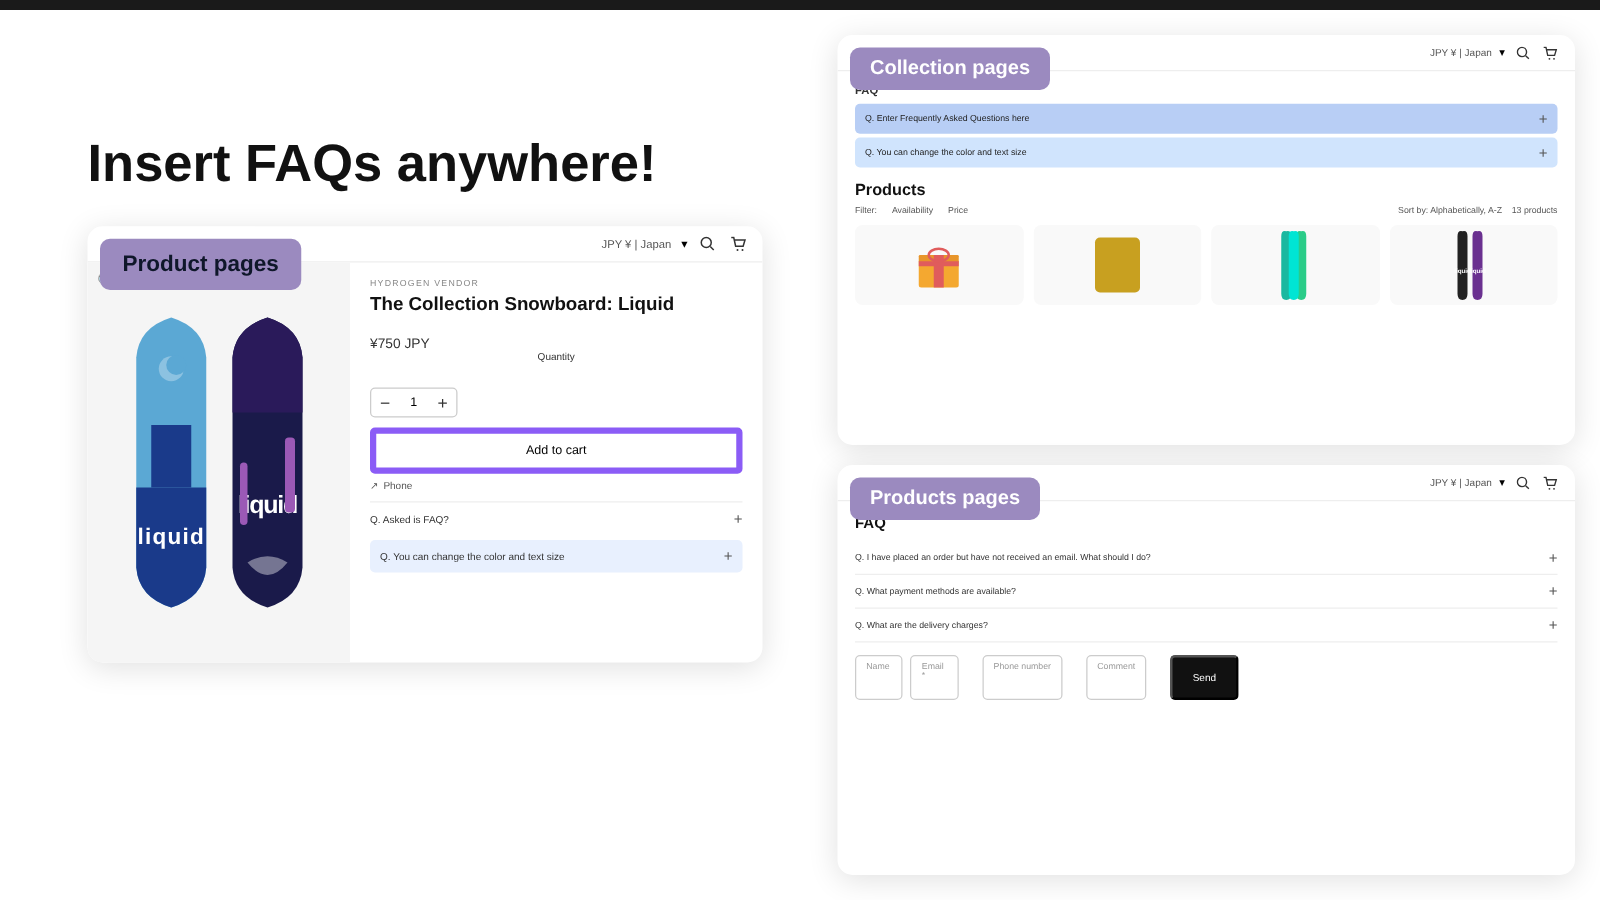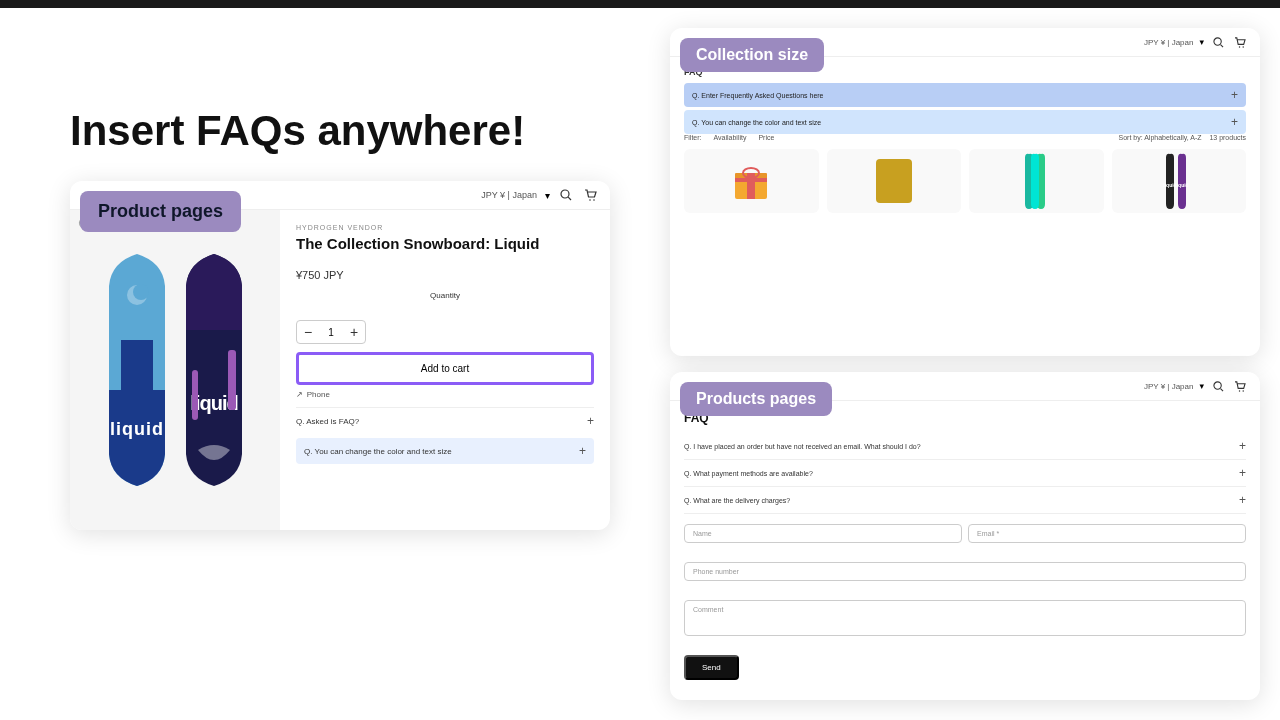--- a/index.html
+++ b/index.html
@@ -146,21 +146,20 @@
       font-size: 15px;
       font-weight: 700;
       color: #111;
       line-height: 1.2;
       margin-bottom: 16px;
     }
 
     .product-price {
       font-size: 11px;
       color: #333;
-      margin-bottom: 10px;
     }
 
     .product-qty-label {
       font-size: 8px;
       color: #333;
       margin-bottom: 20px;
       text-align: center;
     }
 
     .qty-control {
@@ -187,21 +186,21 @@
     .qty-val {
       flex: 1;
       text-align: center;
       font-size: 10px;
     }
 
     .add-to-cart-btn {
       display: block;
       width: 100%;
       padding: 8px;
-      border: 3px solid #8b5cf6;
+      border: 5px solid #8b5cf6;
       border-radius: 4px;
       background: #fff;
       text-align: center;
       font-size: 10px;
       cursor: pointer;
       margin-bottom: 5px;
     }
 
     .buy-now-btn {
       display: block;
@@ -374,23 +373,22 @@
       display: flex;
       justify-content: space-between;
       align-items: center;
       font-size: 7px;
       color: #333;
     }
 
     .contact-form {
       margin-top: 10px;
       display: flex;
-      flex-direction: column;
+      flex-direction: row;
       gap: 19px;
-      justify-content: space-between;
     }
 
     .contact-form-row {
       display: flex;
       gap: 6px;
     }
 
     .contact-form-input {
       flex: 1;
       border: 1px solid #ccc;
@@ -553,21 +551,21 @@
             </div>
           </div>
         </div>
       </div>
     </div>
   </div>
 
   <div class="right-panel">
 
     <div class="collection-card-relative">
-      <div class="page-card-label">Collection size</div>
+      <div class="page-card-label">Collection pages</div>
 
       <div class="page-card-top-bar">
         <span class="locale">JPY ¥ | Japan</span>
         <span style="font-size:9px;">▾</span>
         <div class="icon-circle">
           <svg width="11" height="11" viewBox="0 0 12 12" fill="none">
             <circle cx="5" cy="5" r="4" stroke="#333" stroke-width="1.2"></circle>
             <line x1="8.2" y1="8.2" x2="11" y2="11" stroke="#333" stroke-width="1.2"></line>
           </svg>
         </div>
@@ -583,20 +581,21 @@
       <div class="collection-inner">
         <div class="coll-faq-label">FAQ</div>
         <div class="coll-faq-item-blue">
           <span>Q. Enter Frequently Asked Questions here</span>
           <span class="plus-icon">+</span>
         </div>
         <div class="coll-faq-item-lightblue">
           <span>Q. You can change the color and text size</span>
           <span class="plus-icon">+</span>
         </div>
+        <div class="coll-products-label">Products</div>
         <div class="coll-filter-bar">
           <div class="coll-filter-left">
             <span>Filter:</span>
             <span>Availability</span>
             <span>Price</span>
           </div>
           <div>
             <span>Sort by:</span>
             <span>Alphabetically, A-Z</span>
             &nbsp;&nbsp;

